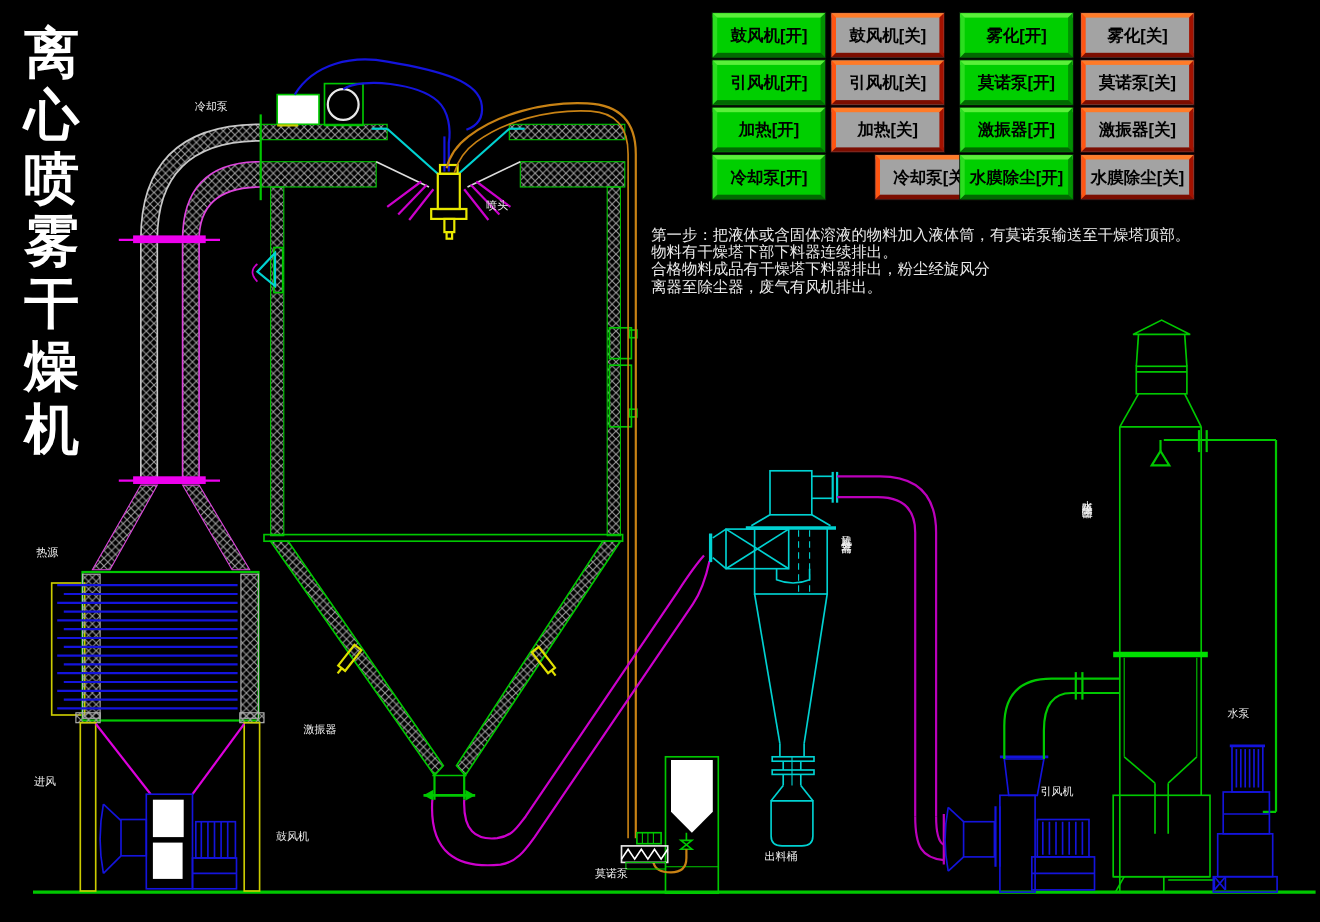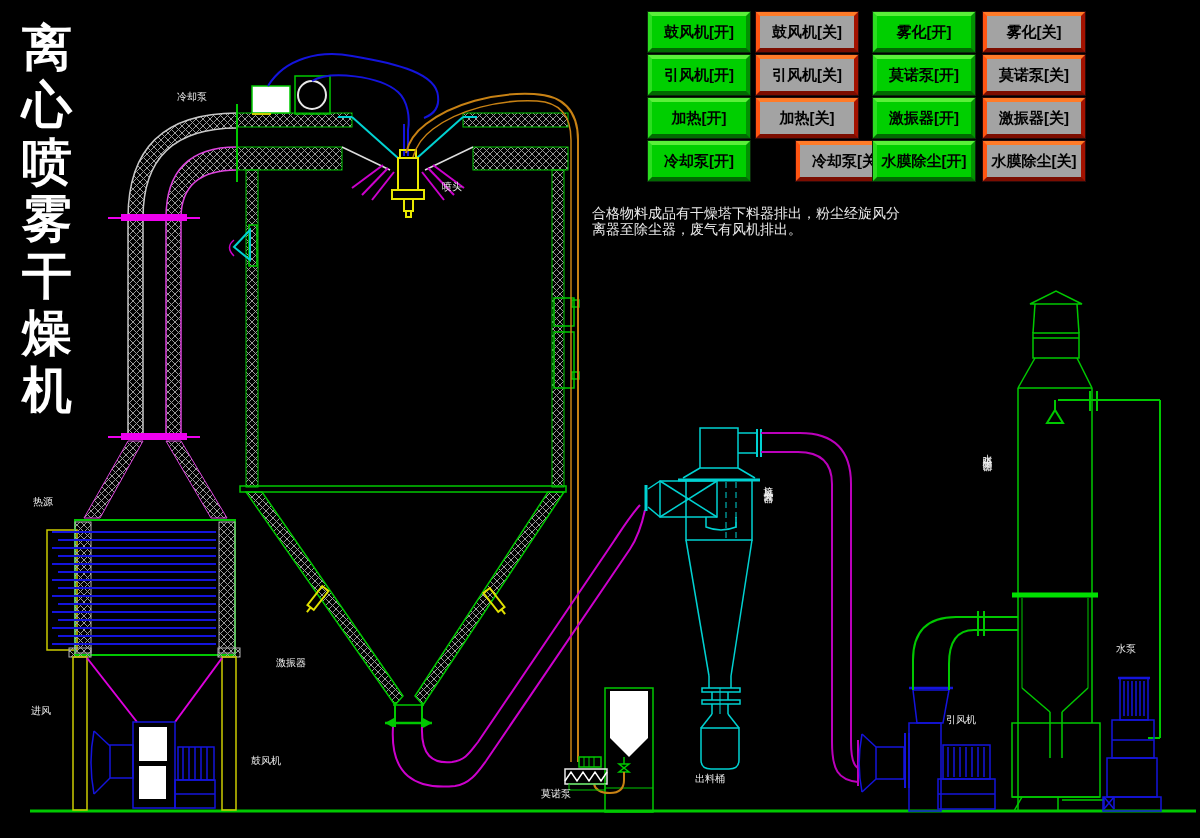--- a/index.html
+++ b/index.html
@@ -373,20 +373,22 @@
     <div class="btn red" style="left:756px;top:98px">加热[关]</div>
     <div class="btn green" style="left:873px;top:98px">激振器[开]</div>
     <div class="btn red" style="left:983px;top:98px">激振器[关]</div>
     <div class="btn green" style="left:648px;top:141px">冷却泵[开]</div>
     <div class="btn red" style="left:796px;top:141px">冷却泵[关]</div>
     <div class="btn green" style="left:873px;top:141px">水膜除尘[开]</div>
     <div class="btn red" style="left:983px;top:141px">水膜除尘[关]</div>
   </div>
 
   <div class="instructions">
+    <div>第一步：把液体或含固体溶液的物料加入液体筒，有莫诺泵输送至干燥塔顶部。</div>
+    <div>物料有干燥塔下部下料器连续排出。</div>
     <div>合格物料成品有干燥塔下料器排出，粉尘经旋风分</div>
     <div>离器至除尘器，废气有风机排出。</div>
   </div>
 
   <div class="dlabel" style="left:177px;top:90px">冷却泵</div>
   <div class="dlabel" style="left:442px;top:180px">喷头</div>
   <div class="dlabel" style="left:33px;top:495px">热源</div>
   <div class="dlabel" style="left:31px;top:704px">进风</div>
   <div class="dlabel" style="left:251px;top:754px">鼓风机</div>
   <div class="dlabel" style="left:276px;top:656px">激振器</div>

